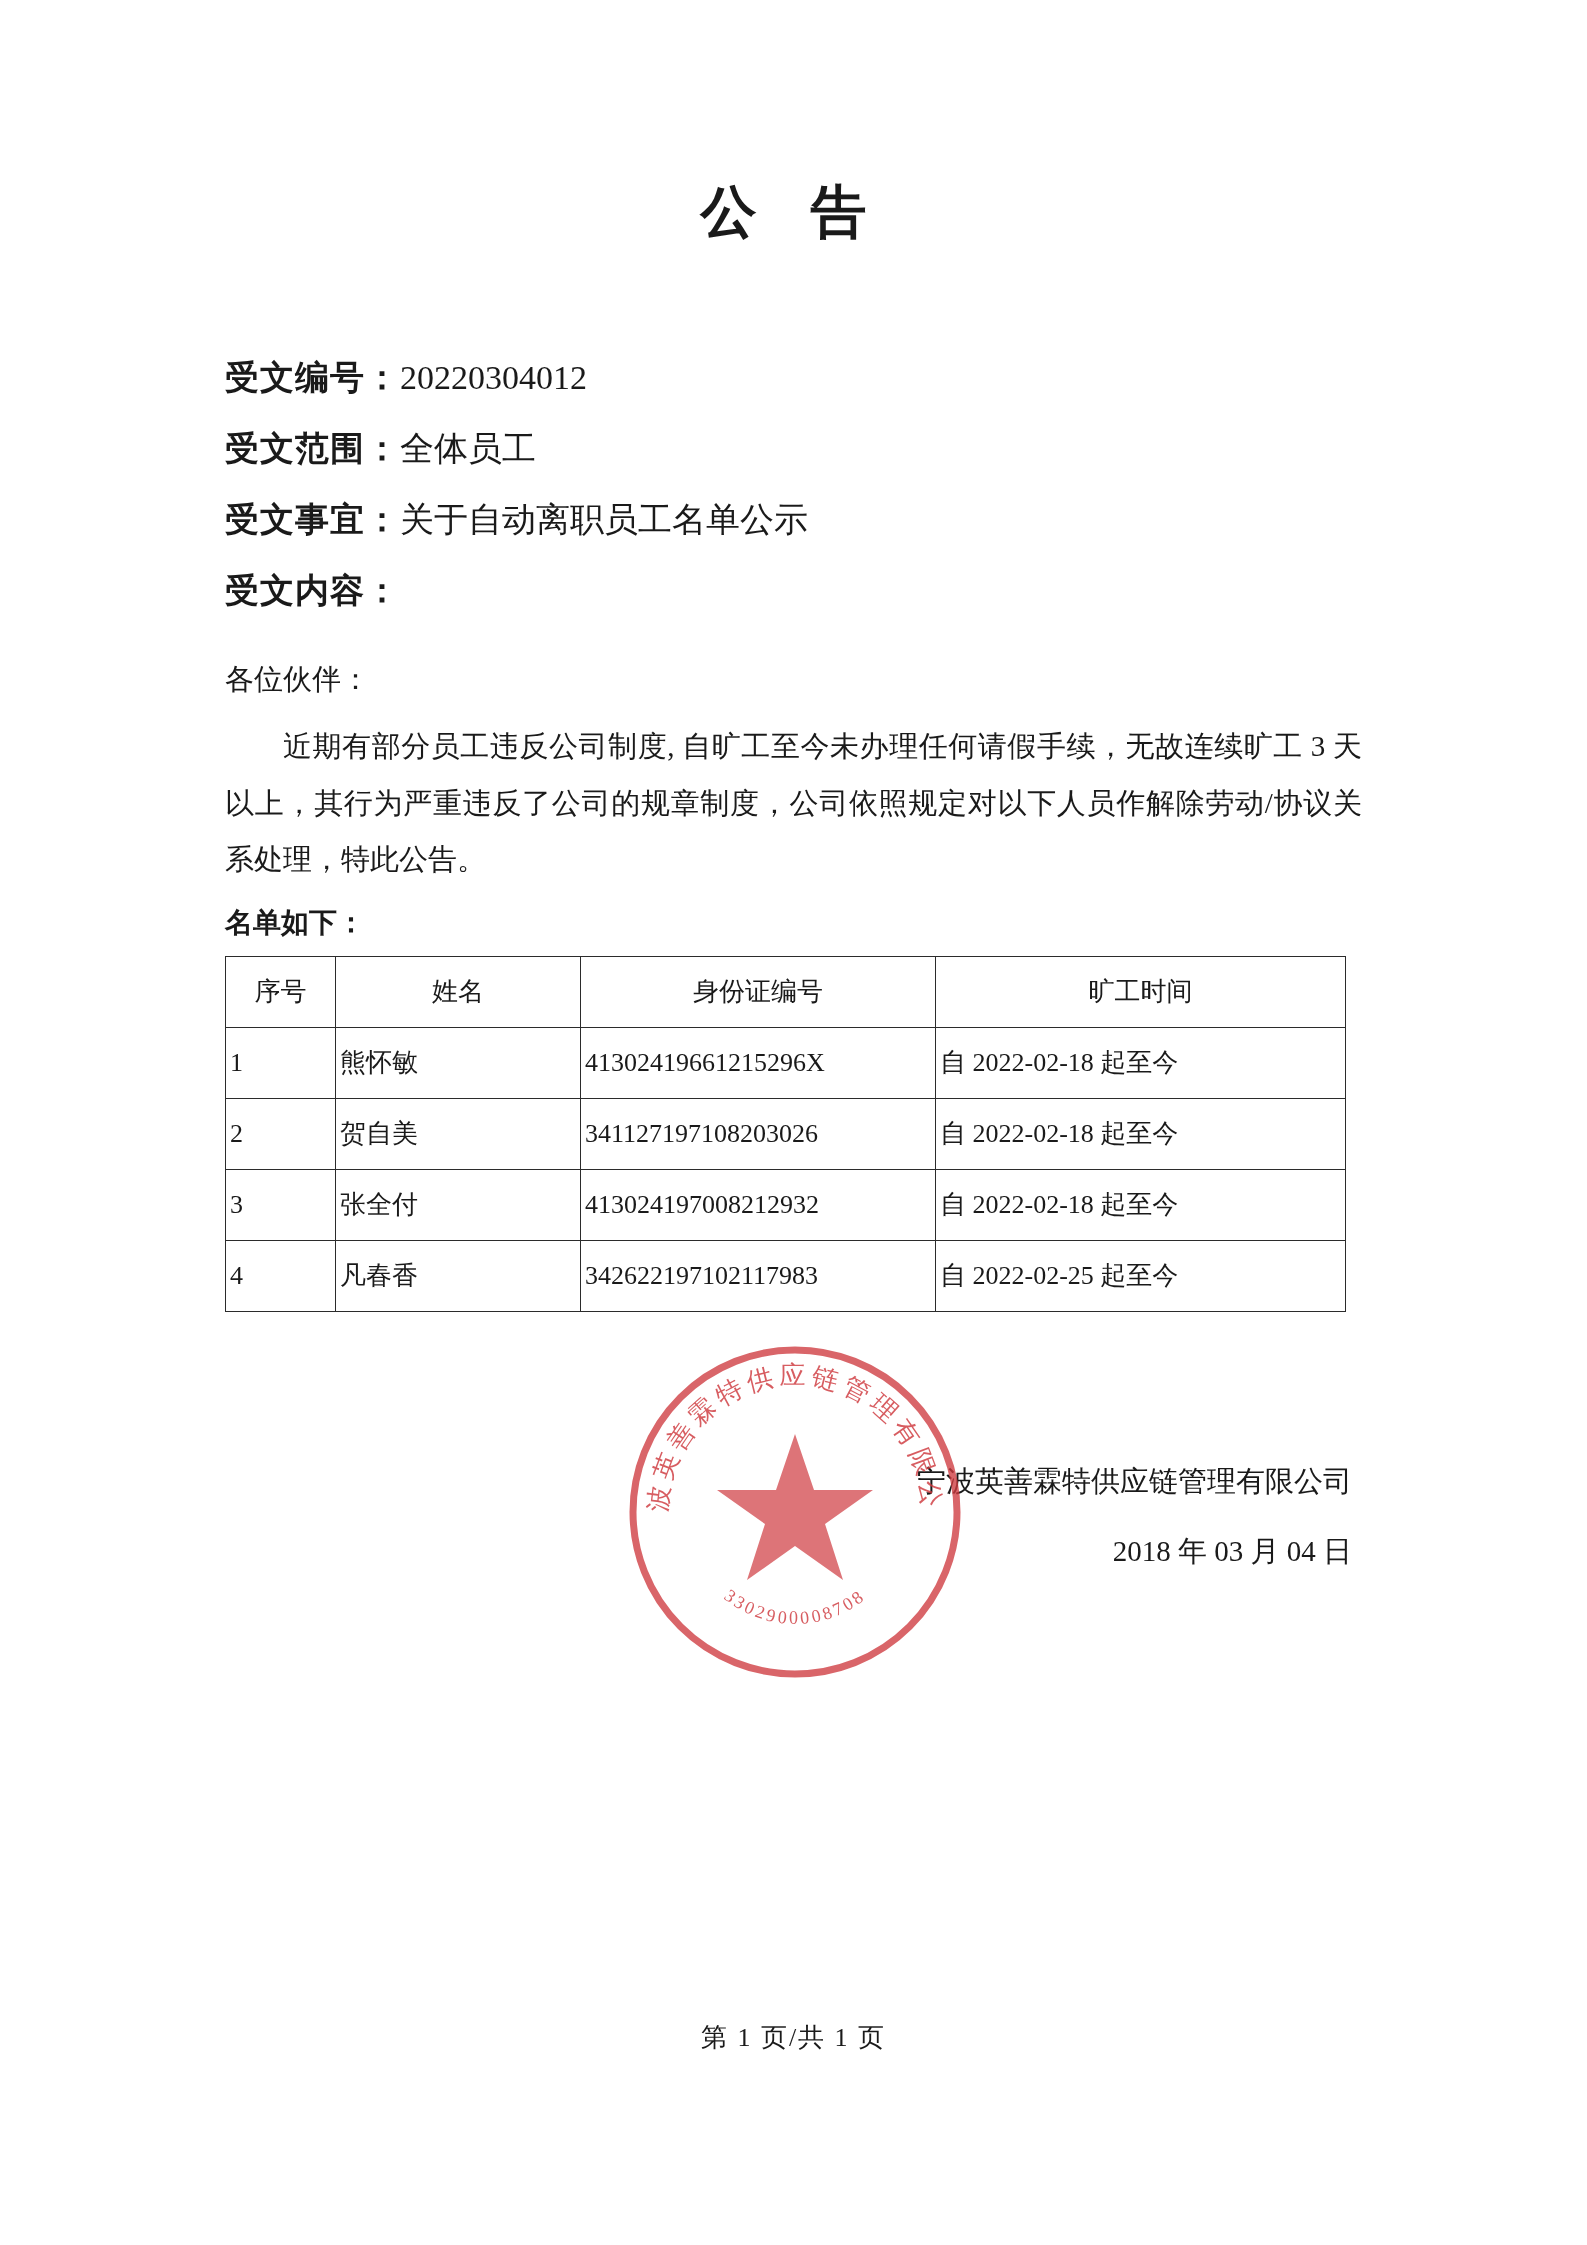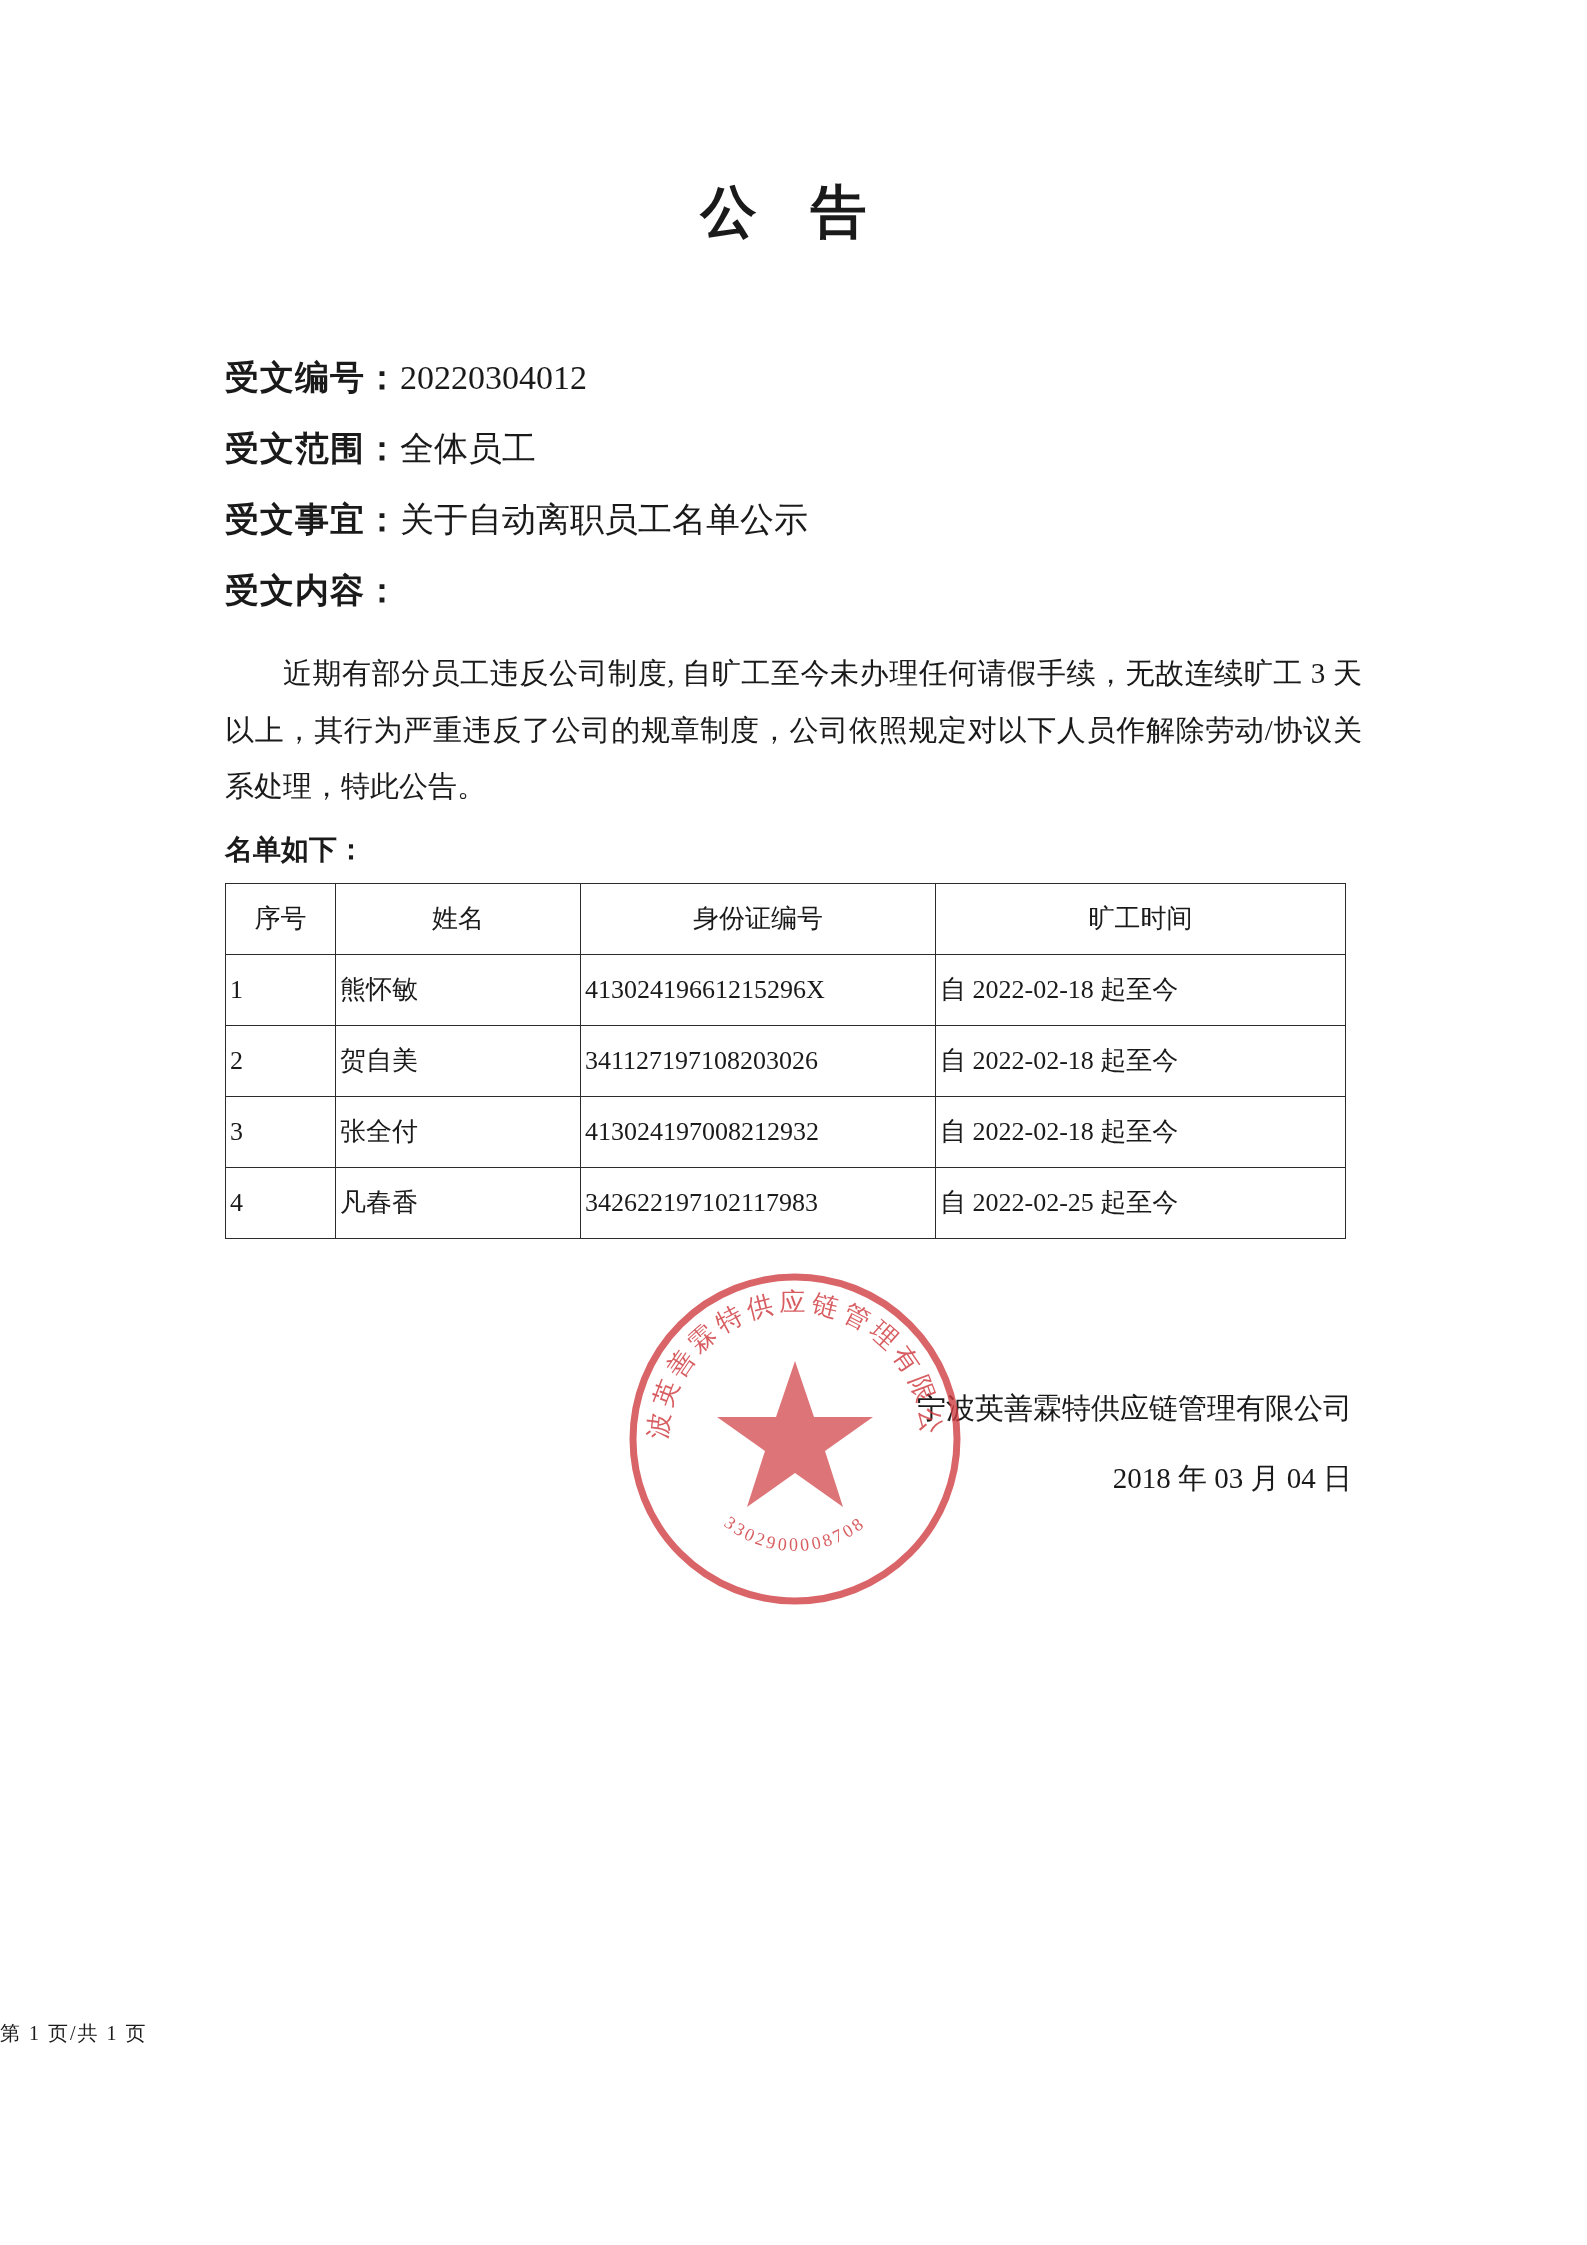--- a/index.html
+++ b/index.html
@@ -106,21 +106,22 @@
     top: -120px;
     width: 340px;
     height: 340px;
     pointer-events: none;
   }
   .footer {
     position: absolute;
     left: 0;
     right: 0;
     top: 2020px;
-    font-size: 20px;
+    text-align: center;
+    font-size: 26px;
     letter-spacing: 2px;
   }
 </style>
 </head>
 <body>
 
 <div class="page">
 
   <div class="doc-title">公 告</div>
 
@@ -132,20 +133,21 @@
       <span class="meta-label">受文范围：</span><span class="meta-value">全体员工</span>
     </div>
     <div class="meta-row">
       <span class="meta-label">受文事宜：</span><span class="meta-value">关于自动离职员工名单公示</span>
     </div>
     <div class="meta-row">
       <span class="meta-label">受文内容：</span><span class="meta-value"></span>
     </div>
   </div>
 
+  <div class="salutation">各位伙伴：</div>
 
   <div class="body-para">近期有部分员工违反公司制度, 自旷工至今未办理任何请假手续，无故连续旷工 3 天以上，其行为严重违反了公司的规章制度，公司依照规定对以下人员作解除劳动/协议关系处理，特此公告。</div>
 
   <div class="list-label">名单如下：</div>
 
   <table class="name-table">
     <colgroup>
       <col class="c0">
         <col class="c1">
         <col class="c2">

